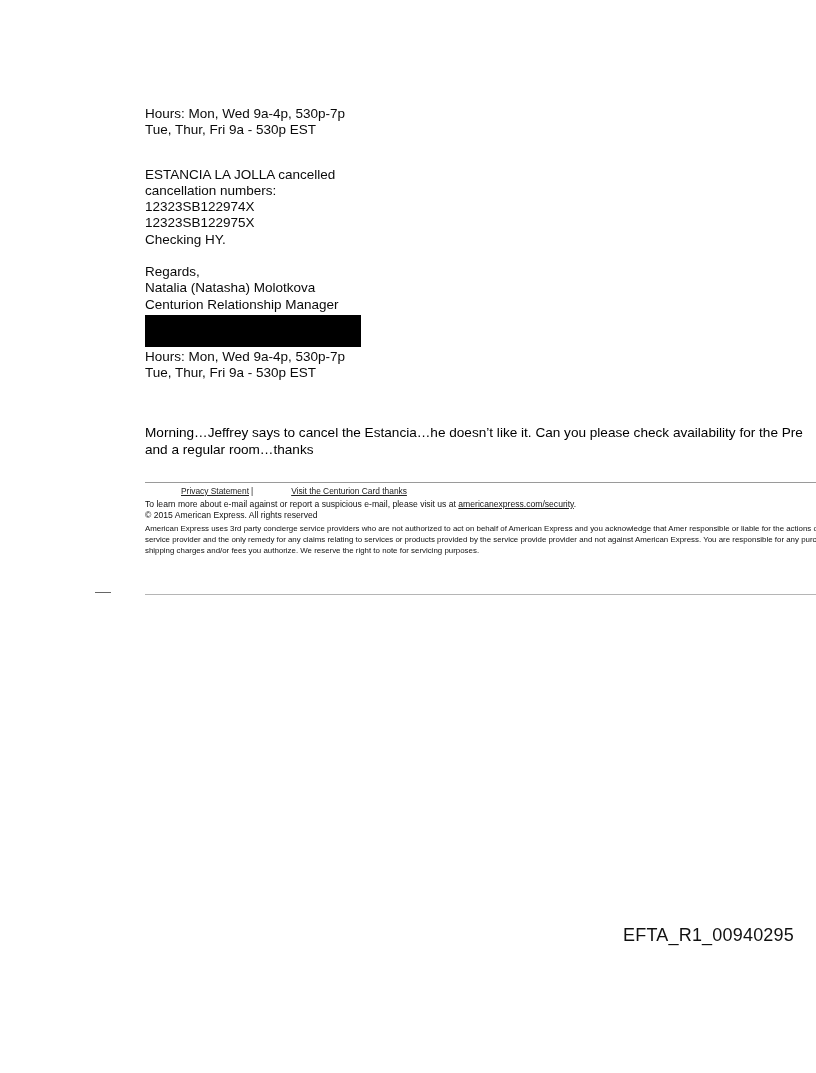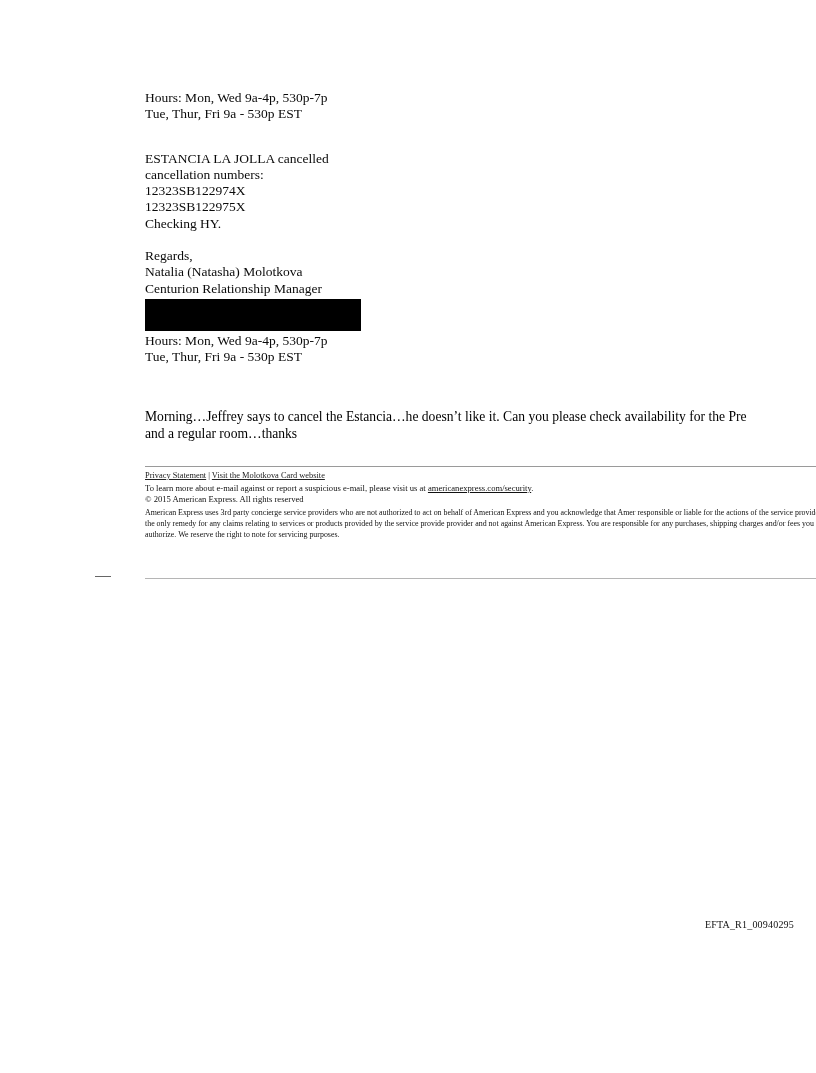--- a/index.html
+++ b/index.html
@@ -10,24 +10,23 @@
   body {
     width: 816px;
     height: 1073px;
     position: relative;
     font-family: "Liberation Sans", sans-serif;
     color: #000000;
     overflow: hidden;
   }
   .page {
     position: absolute;
-    left: 0; top: 0;
+    left: 0; top: 16px;
     width: 816px;
     height: 950px;
-    font-family: Liberation Serif, serif;
   }
   .email-body {
     position: absolute;
     left: 145px;
     top: 90px;
     width: 720px;
   }
   .blk {
     font-size: 13.5px;
     line-height: 16.3px;
@@ -65,20 +64,21 @@
   }
   .footer-links {
     font-size: 8.4px;
     line-height: 11px;
     color: #222;
     margin-bottom: 2px;
   }
   .footer-links a {
     color: #222;
     text-decoration: underline;
+    margin-left: 36px;
   }
   .sep { padding: 0 2px; }
   .footer-line {
     font-size: 8.6px;
     line-height: 11.2px;
     color: #111;
   }
   .footer-line a {
     color: #111;
     text-decoration: underline;
@@ -101,21 +101,21 @@
     position: absolute;
     left: 95px;
     top: 576px;
     width: 16px;
     border-top: 1px solid #666;
   }
   .bates {
     position: absolute;
     right: 22px;
     bottom: 20px;
-    font-size: 10px;
+    font-size: 18px;
     letter-spacing: 0.2px;
     color: #111;
   }
 </style>
 </head>
 <body>
 
 <div class="page">
 
   <div class="email-body">
@@ -147,21 +147,21 @@
 
     <div class="msg-new">Morning…Jeffrey says to cancel the Estancia…he doesn’t like it. Can you please check availability for the Pre</div>
     <div class="msg-new">and a regular room…thanks</div>
 
   </div>
 
   <div class="footer-rule"></div>
 
   <div class="footer">
     <div class="footer-links">
-      <a href="#">Privacy Statement</a><span class="sep">|</span><a href="#">Visit the Molotkova Card website</a>
+      <a href="#">Privacy Statement</a><span class="sep">|</span><a href="#">Visit the Centurion Card thanks</a>
     </div>
     <div class="footer-line">
       <span>To learn more about e-mail against or report a suspicious e-mail, please visit us at </span><a href="#">americanexpress.com/security</a><span>.</span>
     </div>
     <div class="footer-line">© 2015 American Express. All rights reserved</div>
     <div class="footer-para">American Express uses 3rd party concierge service providers who are not authorized to act on behalf of American Express and you acknowledge that Amer responsible or liable for the actions of the service provider and the only remedy for any claims relating to services or products provided by the service provide provider and not against American Express. You are responsible for any purchases, shipping charges and/or fees you authorize. We reserve the right to note for servicing purposes.</div>
   </div>
 
   <div class="tick"></div>
   <div class="bottom-rule"></div>

